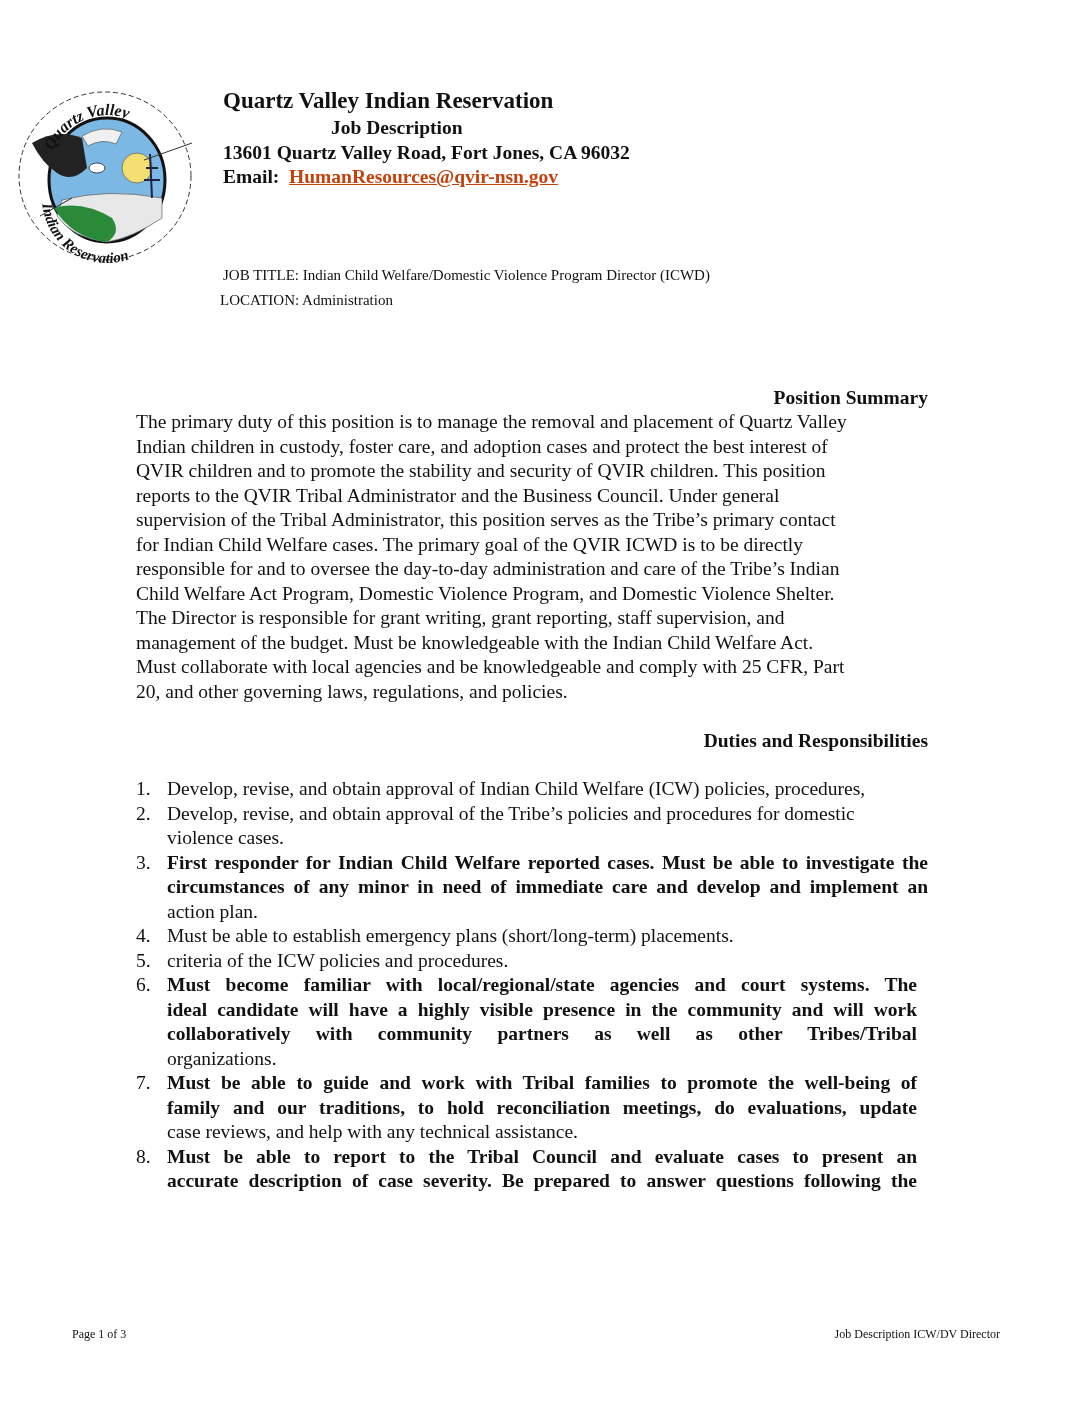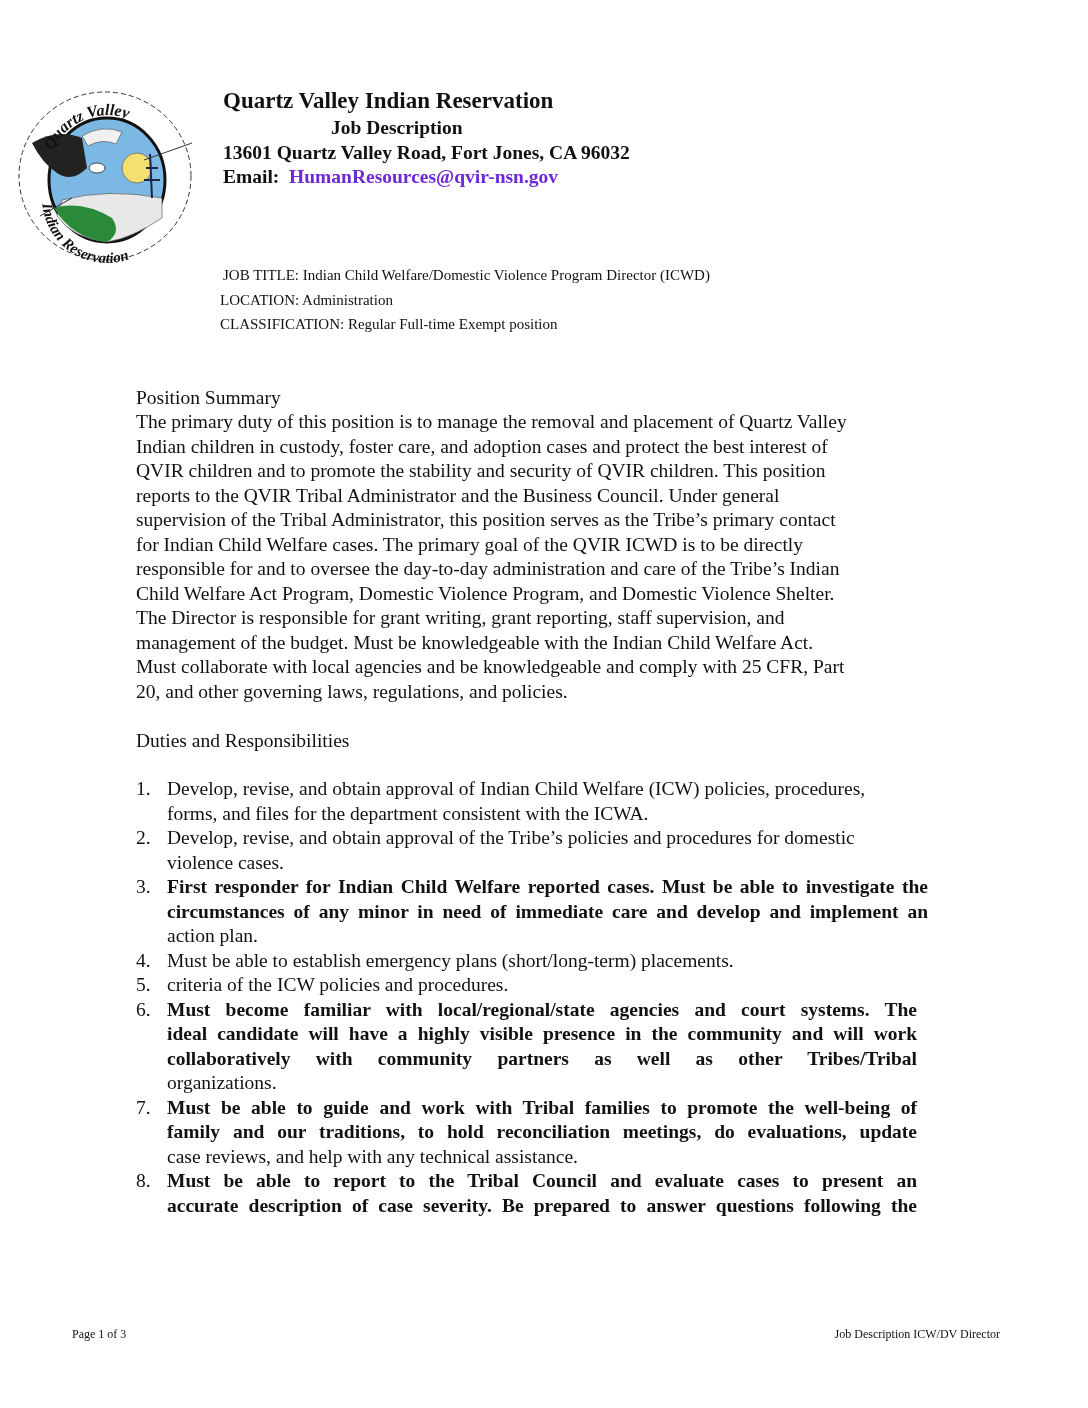--- a/index.html
+++ b/index.html
@@ -3,25 +3,25 @@
 <meta charset="utf-8">
 <style>
   html, body { margin: 0; padding: 0; background: #ffffff; }
   body { width: 1088px; height: 1408px; position: relative; overflow: hidden;
          font-family: "Liberation Serif", "DejaVu Serif", serif; color: #111; }
   .logo { position: absolute; left: 12px; top: 88px; width: 186px; height: 176px; }
   .hdr { position: absolute; left: 223px; top: 86px; font-weight: bold; color: #111; }
   .hdr .org { font-size: 23px; line-height: 30px; }
   .hdr .line { font-size: 19.5px; line-height: 24.5px; }
   .hdr .jd { padding-left: 108px; }
-  .hdr a { color: #6d28d9; }
+  .hdr a { color: #c2410c; text-decoration: underline; }
   .meta { position: absolute; left: 220px; top: 263px; font-size: 15px; line-height: 24.5px; }
   .meta .row1 { padding-left: 3px; }
-  .section-title { position: absolute; left: 136px; width: 792px; text-align: left;
-                   font-weight: normal; font-size: 19.5px; line-height: 24.5px; }
+  .section-title { position: absolute; left: 136px; width: 792px; text-align: right;
+                   font-weight: bold; font-size: 19.5px; line-height: 24.5px; }
   .summary { position: absolute; left: 136px; top: 410px; width: 800px; font-size: 19.5px; line-height: 24.5px; }
   .summary .ln { white-space: nowrap; }
   .duties { position: absolute; left: 136px; top: 777px; width: 792px; font-size: 19.5px; line-height: 24.5px; }
   .duty { position: relative; padding-left: 31px; }
   .duty .num { position: absolute; left: 0; top: 0; }
   .duty .ln { white-space: nowrap; }
   .duty .ln.j { text-align: justify; text-align-last: justify; white-space: normal; font-weight: bold; }
   .footer { position: absolute; top: 1327px; font-size: 12px; }
   .footer.left { left: 72px; }
   .footer.right { right: 88px; }
@@ -60,21 +60,20 @@
   <div class="line">13601 Quartz Valley Road, Fort Jones, CA  96032</div>
   <div class="line">
     <span>Email:</span>&nbsp;
     <a title="HumanResources@qvir-nsn.gov">HumanResources@qvir-nsn.gov</a>
   </div>
 </div>
 
 <div class="meta">
   <div class="row1">JOB TITLE:  Indian Child Welfare/Domestic Violence Program Director (ICWD)</div>
   <div>LOCATION:  Administration</div>
-  <div>CLASSIFICATION:  Regular Full-time Exempt position</div>
 </div>
 
 <div class="section-title" style="top:386px;">Position Summary</div>
 <div class="summary">
   <div class="ln">The primary duty of this position is to manage the removal and placement of Quartz Valley</div>
   <div class="ln">Indian children in custody, foster care, and adoption cases and protect the best interest of</div>
   <div class="ln">QVIR children and to promote the stability and security of QVIR children.  This position</div>
   <div class="ln">reports to the QVIR Tribal Administrator and the Business Council.  Under general</div>
   <div class="ln">supervision of the Tribal Administrator, this position serves as the Tribe’s primary contact</div>
   <div class="ln">for Indian Child Welfare cases.  The primary goal of the QVIR ICWD is to be directly</div>
@@ -84,21 +83,20 @@
   <div class="ln">management of the budget.  Must be knowledgeable with the Indian Child Welfare Act.</div>
   <div class="ln">Must collaborate with local agencies and be knowledgeable and comply with 25 CFR, Part</div>
   <div class="ln">20, and other governing laws, regulations, and policies.</div>
 </div>
 
 <div class="section-title" style="top:729px;">Duties and Responsibilities</div>
 <div class="duties">
   <div class="duty">
     <span class="num">1.</span>
     <div class="ln">Develop, revise, and obtain approval of Indian Child Welfare (ICW) policies, procedures,</div>
-    <div class="ln">forms, and files for the department consistent with the ICWA.</div>
   </div>
   <div class="duty">
     <span class="num">2.</span>
     <div class="ln">Develop, revise, and obtain approval of the Tribe’s policies and procedures for domestic</div>
     <div class="ln">violence cases.</div>
   </div>
   <div class="duty">
     <span class="num">3.</span>
     <div class="ln j">First responder for Indian Child Welfare reported cases.  Must be able to investigate the</div>
     <div class="ln j">circumstances of any minor in need of immediate care and develop and implement an</div>

